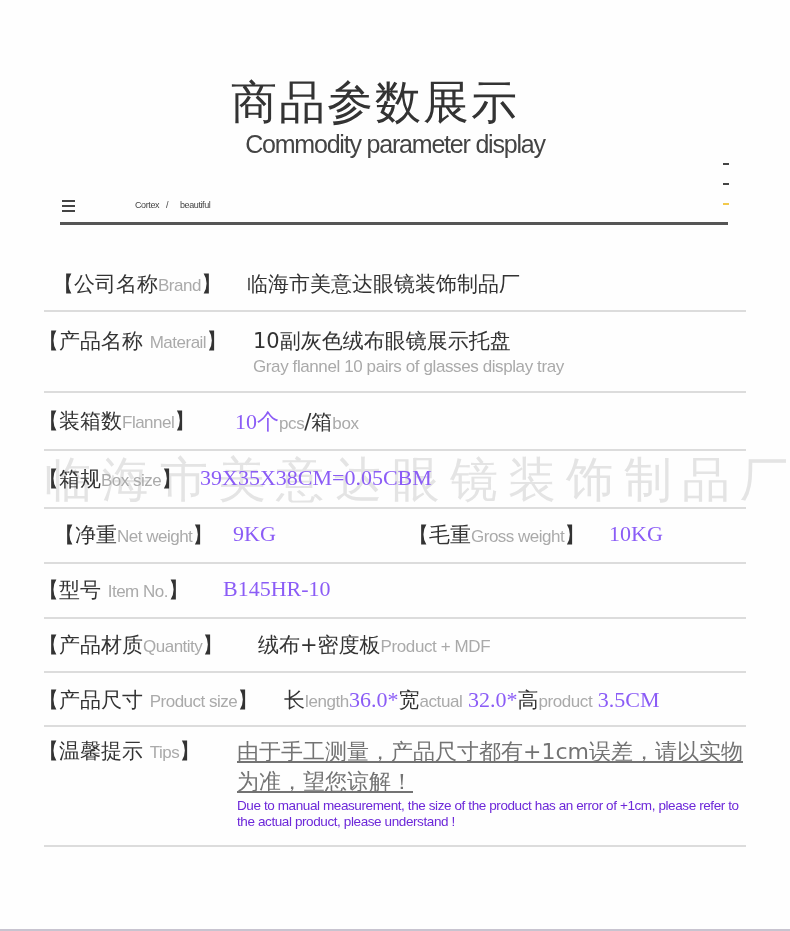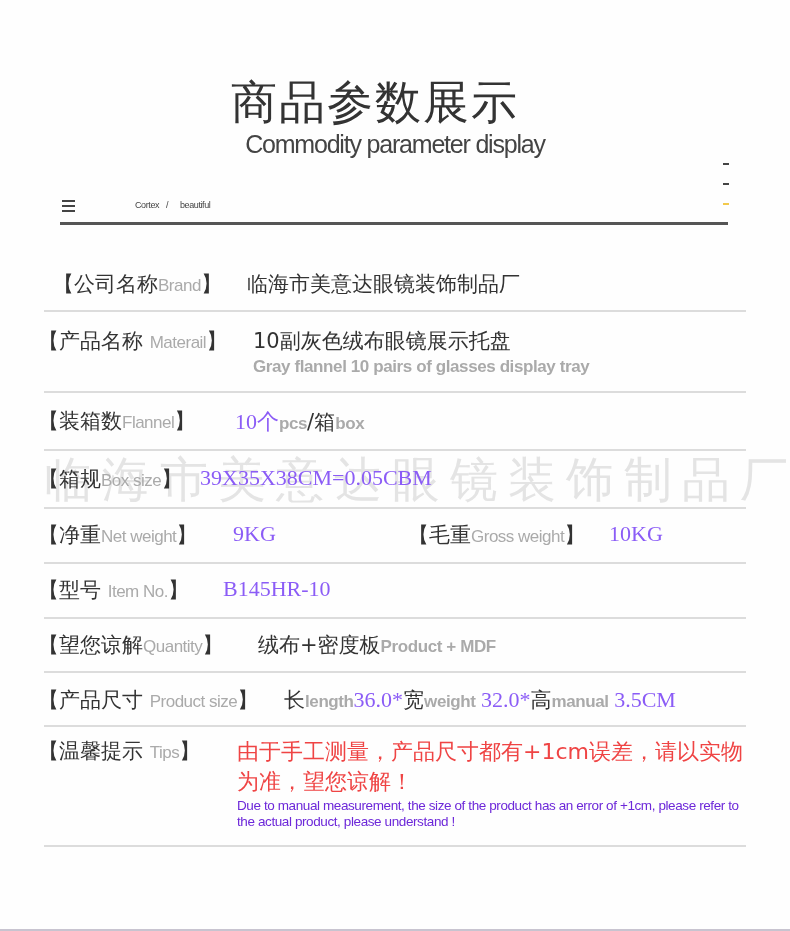--- a/index.html
+++ b/index.html
@@ -14,23 +14,23 @@
   .menu-icon { position:absolute; left:62px; top:200px; width:13px; height:12px; }
   .menu-icon span { display:block; height:2px; background:#444; margin-bottom:3px; }
   .crumb { position:absolute; top:200px; font-family:"Liberation Sans", sans-serif; font-size:9px; color:#444; letter-spacing:-0.4px;margin-left:44px; }
   .topline { position:absolute; left:60px; top:222px; width:668px; height:3px; background:#555; }
   .watermark { position:absolute; left:44px; top:448px; width:700px; text-align:center;
                font-size:48px; color:rgba(180,180,180,0.35); letter-spacing:10px; font-weight:300; pointer-events:none; white-space:nowrap; }
   .row { position:absolute; left:38px; width:708px; font-size:21px; color:#333; }
   .sep { position:absolute; left:44px; width:702px; height:2px; background:#dcdcdc; }
   .lbl-en { color:#aaa; font-size:17px; font-family:"Liberation Sans", sans-serif; letter-spacing:-0.5px; }
   .val { font-family:"Liberation Serif", serif; font-size:22px; color:#8b5cf6; }
-  .sub { color:#aaa; font-size:17px; font-family:"Liberation Sans", sans-serif; letter-spacing:-0.4px;font-weight:bold; }
+  .sub { color:#aaa; font-size:17px; font-family:"Liberation Sans", sans-serif; letter-spacing:-0.4px; }
   .cell { position:absolute; white-space:nowrap; }
-  .tips-cn { position:absolute; left:237px; top:737px; width:510px; font-size:22px; line-height:30px; color:#ef4444; }
+  .tips-cn { position:absolute; left:237px; top:737px; width:510px; font-size:22px; line-height:30px; color:#737373;text-decoration:underline; }
   .tips-en { position:absolute; left:237px; top:798px; width:515px; font-family:"Liberation Sans", sans-serif;
              font-size:13.5px; line-height:16px; color:#6d28d9; letter-spacing:-0.4px; }
   .bottom-line { position:absolute; left:0; top:929px; width:790px; height:2px; background:#c8c4d0; }
 </style>
 </head>
 <body>
 
 <div class="title-cn">商品参数展示</div>
 <div class="title-en">Commodity parameter display</div>
 
@@ -69,42 +69,42 @@
 </div>
 <div class="sep" style="top:449px"></div>
 
 <div class="row" style="top:465px">
   <span class="cell" style="left:0"><span>【箱规</span><span class="lbl-en">Box size</span><span>】</span></span>
   <span class="cell val" style="left:162px">39X35X38CM=0.05CBM</span>
 </div>
 <div class="sep" style="top:507px"></div>
 
 <div class="row" style="top:521px">
-  <span class="cell" style="left:0"><span>【净重</span><span class="lbl-en">Net weight</span><span>】</span></span>
+  <span class="cell" style="left:16px"><span>【净重</span><span class="lbl-en">Net weight</span><span>】</span></span>
   <span class="cell val" style="left:195px">9KG</span>
   <span class="cell" style="left:370px"><span>【毛重</span><span class="lbl-en">Gross weight</span><span>】</span></span>
   <span class="cell val" style="left:571px">10KG</span>
 </div>
 <div class="sep" style="top:562px"></div>
 
 <div class="row" style="top:576px">
   <span class="cell" style="left:0"><span>【型号 </span><span class="lbl-en">Item No.</span><span>】</span></span>
   <span class="cell val" style="left:185px">B145HR-10</span>
 </div>
 <div class="sep" style="top:617px"></div>
 
 <div class="row" style="top:631px">
-  <span class="cell" style="left:0"><span>【望您谅解</span><span class="lbl-en">Quantity</span><span>】</span></span>
+  <span class="cell" style="left:0"><span>【产品材质</span><span class="lbl-en">Quantity</span><span>】</span></span>
   <span class="cell" style="left:220px"><span>绒布+密度板</span><span class="sub">Product + MDF</span></span>
 </div>
 <div class="sep" style="top:671px"></div>
 
 <div class="row" style="top:686px">
   <span class="cell" style="left:0"><span>【产品尺寸 </span><span class="lbl-en">Product size</span><span>】</span></span>
-  <span class="cell" style="left:246px"><span>长</span><span class="sub">length</span><span class="val">36.0*</span><span>宽</span><span class="sub">weight</span><span class="val"> 32.0*</span><span>高</span><span class="sub">manual</span><span class="val"> 3.5CM</span></span>
+  <span class="cell" style="left:246px"><span>长</span><span class="sub">length</span><span class="val">36.0*</span><span>宽</span><span class="sub">actual</span><span class="val"> 32.0*</span><span>高</span><span class="sub">product</span><span class="val"> 3.5CM</span></span>
 </div>
 <div class="sep" style="top:725px"></div>
 
 <div class="row" style="top:737px">
   <span class="cell" style="left:0"><span>【温馨提示 </span><span class="lbl-en">Tips</span><span>】</span></span>
 </div>
 <div class="tips-cn">由于手工测量，产品尺寸都有+1cm误差，请以实物为准，望您谅解！</div>
 <div class="tips-en">Due to manual measurement, the size of the product has an error of +1cm, please refer to the actual product, please understand !</div>
 <div class="sep" style="top:845px"></div>
 

